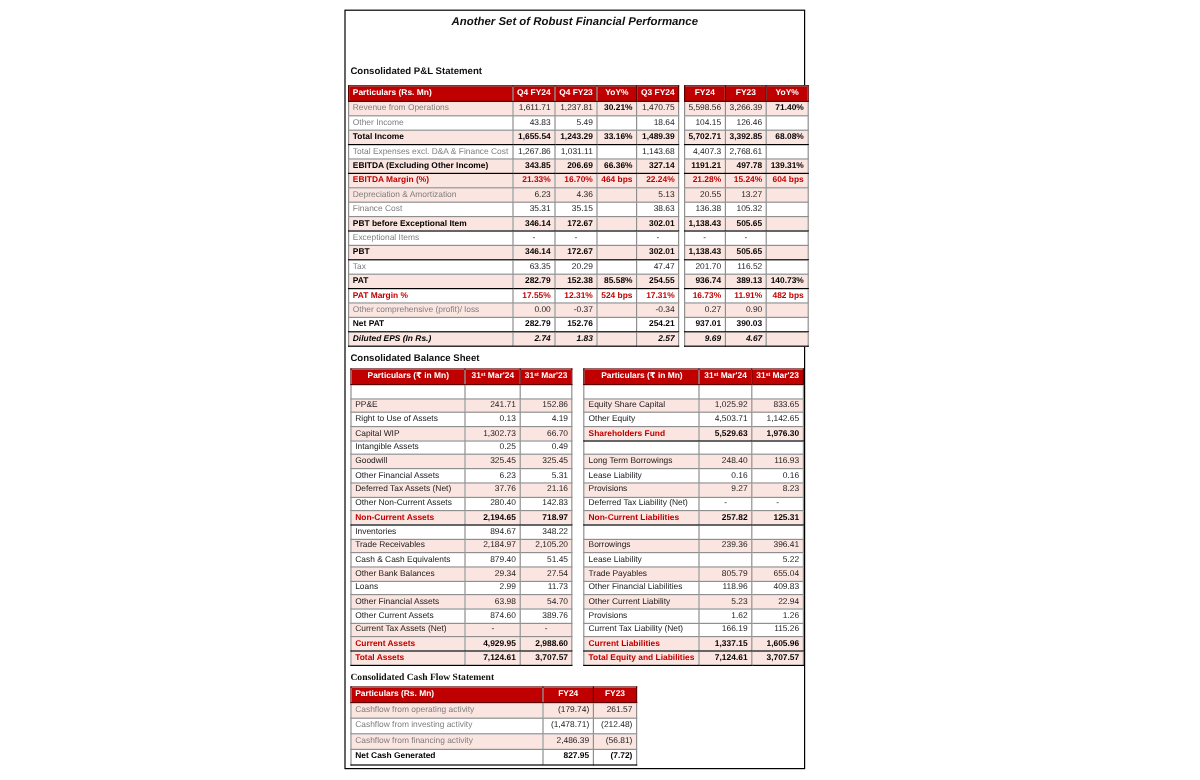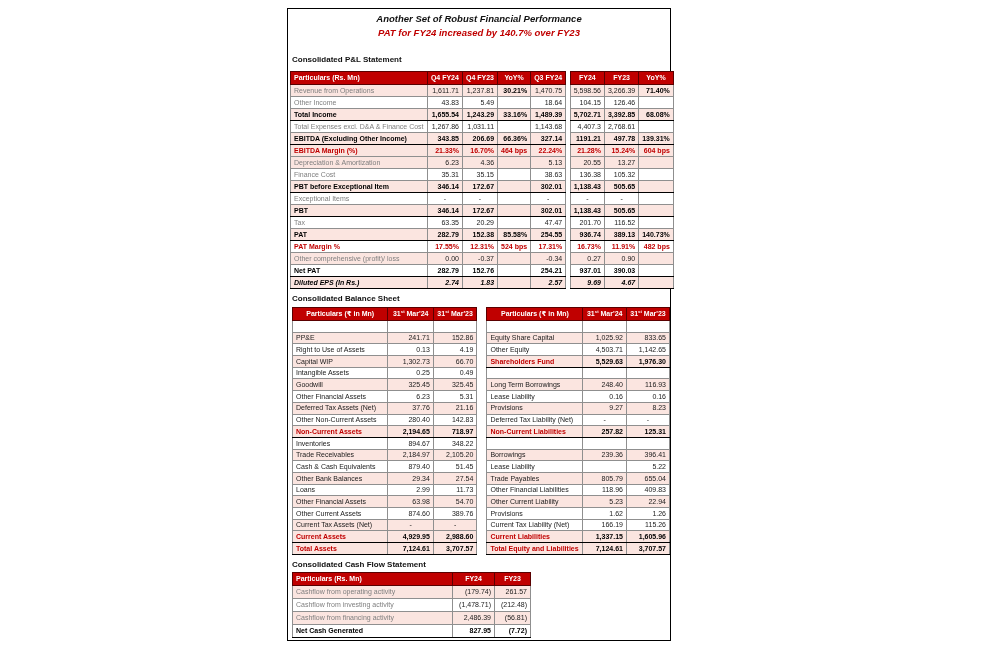--- a/index.html
+++ b/index.html
@@ -6,21 +6,21 @@
   .canvas{position:relative;width:1000px;height:650px;background:#fff;outline:1px solid #cfcfcf;overflow:hidden;}
   .sheet{position:absolute;left:287px;top:8px;width:384px;height:633px;border:1.5px solid #000;background:#fff;box-sizing:border-box;}
 
   .titles{position:absolute;top:3px;left:0;width:100%;text-align:center;font-weight:700;font-style:italic;font-size:9.5px;line-height:13.5px;}
   .titles .t1{color:#111;}
   .titles .t2,.titles .t3{color:#C00000;}
 
   .sec-title{position:absolute;left:4px;font-weight:700;font-size:8px;color:#111;}
   #sec-pnl{top:46px;text-align:right;}
   #sec-bs{top:285px;text-align:center;}
-  #sec-cf{top:551px;}
+  #sec-cf{top:551px;font-family:Liberation Serif, serif;}
 
   .pnl-wrap{position:absolute;top:62px;left:2px;display:flex;}
   .pnl-wrap .gap{width:4px;}
   .bs-wrap{position:absolute;top:298px;left:4px;display:flex;}
   .bs-wrap .gap{width:10px;}
   .cf-wrap{position:absolute;top:563px;left:4px;}
 
   table{border-collapse:collapse;table-layout:fixed;background:#fff;border:1.5px solid #000;}
   td{border:1px solid #8f8f8f;padding:0 3px;font-size:7px;line-height:1.05;white-space:nowrap;overflow:hidden;box-sizing:border-box;color:#1a1a1a;}
   thead td{background:#C00000;color:#fff !important;font-weight:700;text-align:center;border-color:#5a0000;height:13px;}
@@ -41,21 +41,20 @@
   sup{font-size:0.62em;vertical-align:top;line-height:1;}
 </style>
 </head>
 <body>
 
 <div class="canvas">
   <div class="sheet">
 
     <div class="titles">
       <div class="t1">Another Set of Robust Financial Performance</div>
-      <div class="t3">PAT for FY24 increased by 140.7% over FY23</div>
     </div>
 
     <div class="sec-title" id="sec-pnl">Consolidated P&amp;L Statement</div>
     <div class="pnl-wrap">
       <div id="pnl-left">
           <table>
             <colgroup>
               <col style="width: 159px;">
               <col style="width: 43px;">
               <col style="width: 42px;">

